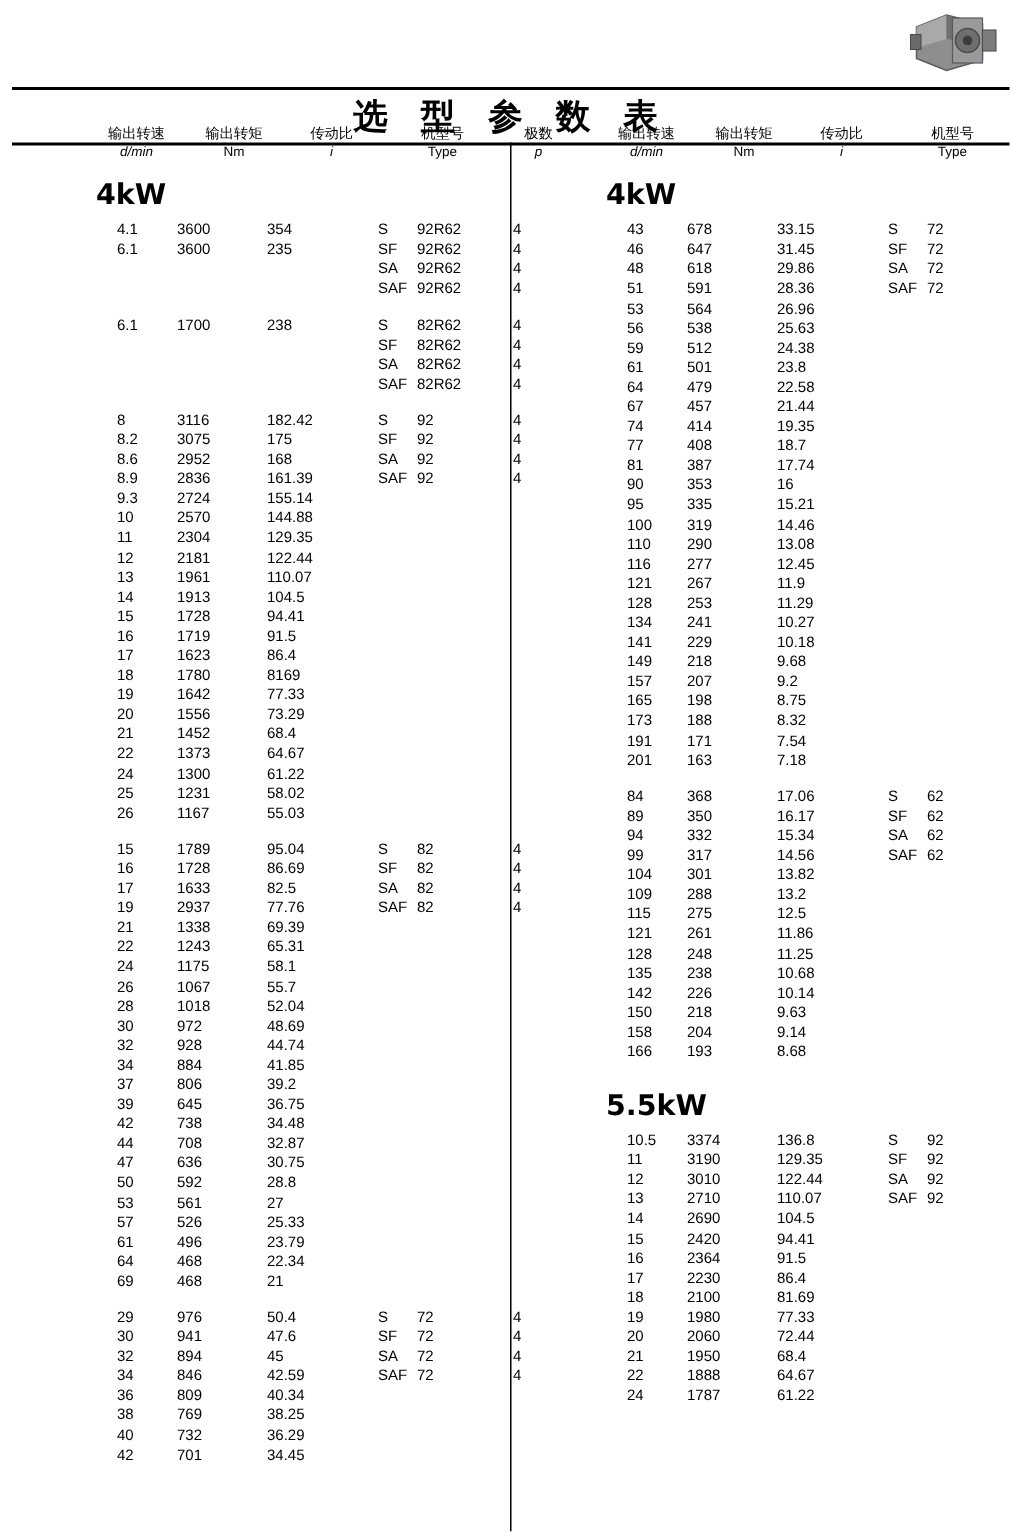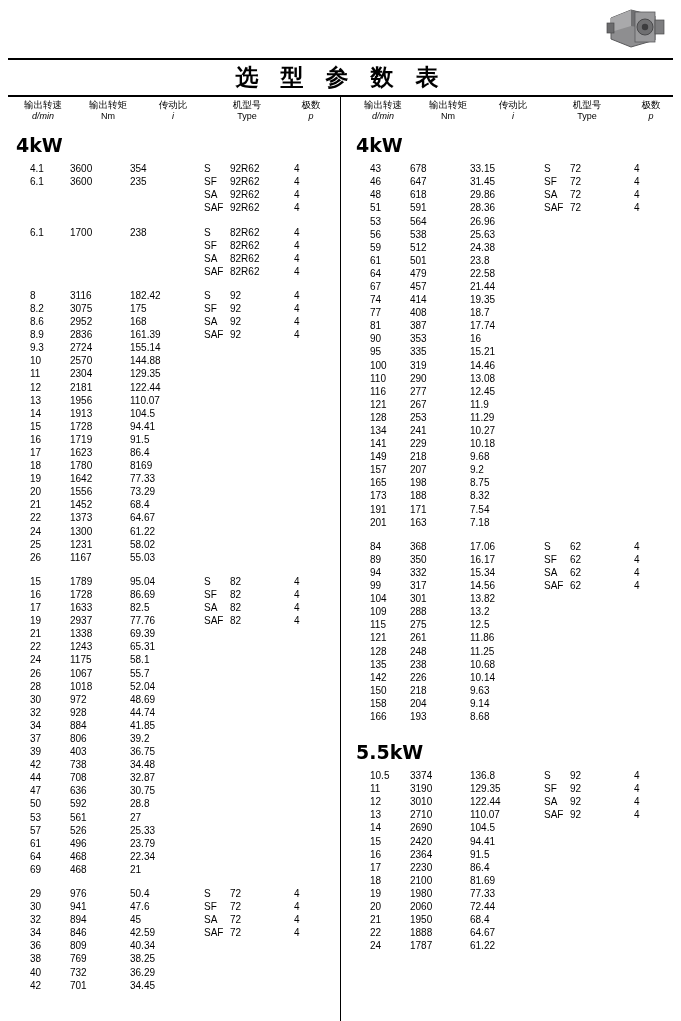--- a/index.html
+++ b/index.html
@@ -34,22 +34,23 @@
   .vrule{
     position:absolute;
     top:95px;
     left:340px;
     width:0;
     border-left:1.5px solid #000;
     height:926px;
   }
   .col{
     position:absolute;
-    top:99px;
+    top:84px;
     font-size:10px;
+    margin-left:48px;
   }
   .col.left{left:8px;width:332px;}
   .col.right{left:348px;width:330px;}
 
   .hdr{
     display:flex;
     width:100%;
     line-height:1.25;
     padding-bottom:2px;
   }
@@ -153,21 +154,21 @@
       <div class="gap"></div>
       <div class="rows">
         <div class="row"><div class="c1">8</div><div class="c2">3116</div><div class="c3">182.42</div><div class="c4"><span class="pre">S</span><span>92</span></div><div class="c5">4</div></div>
         <div class="row"><div class="c1">8.2</div><div class="c2">3075</div><div class="c3">175</div><div class="c4"><span class="pre">SF</span><span>92</span></div><div class="c5">4</div></div>
         <div class="row"><div class="c1">8.6</div><div class="c2">2952</div><div class="c3">168</div><div class="c4"><span class="pre">SA</span><span>92</span></div><div class="c5">4</div></div>
         <div class="row"><div class="c1">8.9</div><div class="c2">2836</div><div class="c3">161.39</div><div class="c4"><span class="pre">SAF</span><span>92</span></div><div class="c5">4</div></div>
         <div class="row"><div class="c1">9.3</div><div class="c2">2724</div><div class="c3">155.14</div><div class="c4"><span class="pre"></span><span></span></div><div class="c5"></div></div>
         <div class="row"><div class="c1">10</div><div class="c2">2570</div><div class="c3">144.88</div><div class="c4"><span class="pre"></span><span></span></div><div class="c5"></div></div>
         <div class="row"><div class="c1">11</div><div class="c2">2304</div><div class="c3">129.35</div><div class="c4"><span class="pre"></span><span></span></div><div class="c5"></div></div>
         <div class="row"><div class="c1">12</div><div class="c2">2181</div><div class="c3">122.44</div><div class="c4"><span class="pre"></span><span></span></div><div class="c5"></div></div>
-        <div class="row"><div class="c1">13</div><div class="c2">1956</div><div class="c3">110.07</div><div class="c4"><span class="pre"></span><span></span></div><div class="c5"></div></div>
+        <div class="row"><div class="c1">13</div><div class="c2">1961</div><div class="c3">110.07</div><div class="c4"><span class="pre"></span><span></span></div><div class="c5"></div></div>
         <div class="row"><div class="c1">14</div><div class="c2">1913</div><div class="c3">104.5</div><div class="c4"><span class="pre"></span><span></span></div><div class="c5"></div></div>
         <div class="row"><div class="c1">15</div><div class="c2">1728</div><div class="c3">94.41</div><div class="c4"><span class="pre"></span><span></span></div><div class="c5"></div></div>
         <div class="row"><div class="c1">16</div><div class="c2">1719</div><div class="c3">91.5</div><div class="c4"><span class="pre"></span><span></span></div><div class="c5"></div></div>
         <div class="row"><div class="c1">17</div><div class="c2">1623</div><div class="c3">86.4</div><div class="c4"><span class="pre"></span><span></span></div><div class="c5"></div></div>
         <div class="row"><div class="c1">18</div><div class="c2">1780</div><div class="c3">8169</div><div class="c4"><span class="pre"></span><span></span></div><div class="c5"></div></div>
         <div class="row"><div class="c1">19</div><div class="c2">1642</div><div class="c3">77.33</div><div class="c4"><span class="pre"></span><span></span></div><div class="c5"></div></div>
         <div class="row"><div class="c1">20</div><div class="c2">1556</div><div class="c3">73.29</div><div class="c4"><span class="pre"></span><span></span></div><div class="c5"></div></div>
         <div class="row"><div class="c1">21</div><div class="c2">1452</div><div class="c3">68.4</div><div class="c4"><span class="pre"></span><span></span></div><div class="c5"></div></div>
         <div class="row"><div class="c1">22</div><div class="c2">1373</div><div class="c3">64.67</div><div class="c4"><span class="pre"></span><span></span></div><div class="c5"></div></div>
         <div class="row"><div class="c1">24</div><div class="c2">1300</div><div class="c3">61.22</div><div class="c4"><span class="pre"></span><span></span></div><div class="c5"></div></div>
@@ -182,21 +183,21 @@
         <div class="row"><div class="c1">19</div><div class="c2">2937</div><div class="c3">77.76</div><div class="c4"><span class="pre">SAF</span><span>82</span></div><div class="c5">4</div></div>
         <div class="row"><div class="c1">21</div><div class="c2">1338</div><div class="c3">69.39</div><div class="c4"><span class="pre"></span><span></span></div><div class="c5"></div></div>
         <div class="row"><div class="c1">22</div><div class="c2">1243</div><div class="c3">65.31</div><div class="c4"><span class="pre"></span><span></span></div><div class="c5"></div></div>
         <div class="row"><div class="c1">24</div><div class="c2">1175</div><div class="c3">58.1</div><div class="c4"><span class="pre"></span><span></span></div><div class="c5"></div></div>
         <div class="row"><div class="c1">26</div><div class="c2">1067</div><div class="c3">55.7</div><div class="c4"><span class="pre"></span><span></span></div><div class="c5"></div></div>
         <div class="row"><div class="c1">28</div><div class="c2">1018</div><div class="c3">52.04</div><div class="c4"><span class="pre"></span><span></span></div><div class="c5"></div></div>
         <div class="row"><div class="c1">30</div><div class="c2">972</div><div class="c3">48.69</div><div class="c4"><span class="pre"></span><span></span></div><div class="c5"></div></div>
         <div class="row"><div class="c1">32</div><div class="c2">928</div><div class="c3">44.74</div><div class="c4"><span class="pre"></span><span></span></div><div class="c5"></div></div>
         <div class="row"><div class="c1">34</div><div class="c2">884</div><div class="c3">41.85</div><div class="c4"><span class="pre"></span><span></span></div><div class="c5"></div></div>
         <div class="row"><div class="c1">37</div><div class="c2">806</div><div class="c3">39.2</div><div class="c4"><span class="pre"></span><span></span></div><div class="c5"></div></div>
-        <div class="row"><div class="c1">39</div><div class="c2">403</div><div class="c3">36.75</div><div class="c4"><span class="pre"></span><span></span></div><div class="c5"></div></div>
+        <div class="row"><div class="c1">39</div><div class="c2">645</div><div class="c3">36.75</div><div class="c4"><span class="pre"></span><span></span></div><div class="c5"></div></div>
         <div class="row"><div class="c1">42</div><div class="c2">738</div><div class="c3">34.48</div><div class="c4"><span class="pre"></span><span></span></div><div class="c5"></div></div>
         <div class="row"><div class="c1">44</div><div class="c2">708</div><div class="c3">32.87</div><div class="c4"><span class="pre"></span><span></span></div><div class="c5"></div></div>
         <div class="row"><div class="c1">47</div><div class="c2">636</div><div class="c3">30.75</div><div class="c4"><span class="pre"></span><span></span></div><div class="c5"></div></div>
         <div class="row"><div class="c1">50</div><div class="c2">592</div><div class="c3">28.8</div><div class="c4"><span class="pre"></span><span></span></div><div class="c5"></div></div>
         <div class="row"><div class="c1">53</div><div class="c2">561</div><div class="c3">27</div><div class="c4"><span class="pre"></span><span></span></div><div class="c5"></div></div>
         <div class="row"><div class="c1">57</div><div class="c2">526</div><div class="c3">25.33</div><div class="c4"><span class="pre"></span><span></span></div><div class="c5"></div></div>
         <div class="row"><div class="c1">61</div><div class="c2">496</div><div class="c3">23.79</div><div class="c4"><span class="pre"></span><span></span></div><div class="c5"></div></div>
         <div class="row"><div class="c1">64</div><div class="c2">468</div><div class="c3">22.34</div><div class="c4"><span class="pre"></span><span></span></div><div class="c5"></div></div>
         <div class="row"><div class="c1">69</div><div class="c2">468</div><div class="c3">21</div><div class="c4"><span class="pre"></span><span></span></div><div class="c5"></div></div>
       </div>

